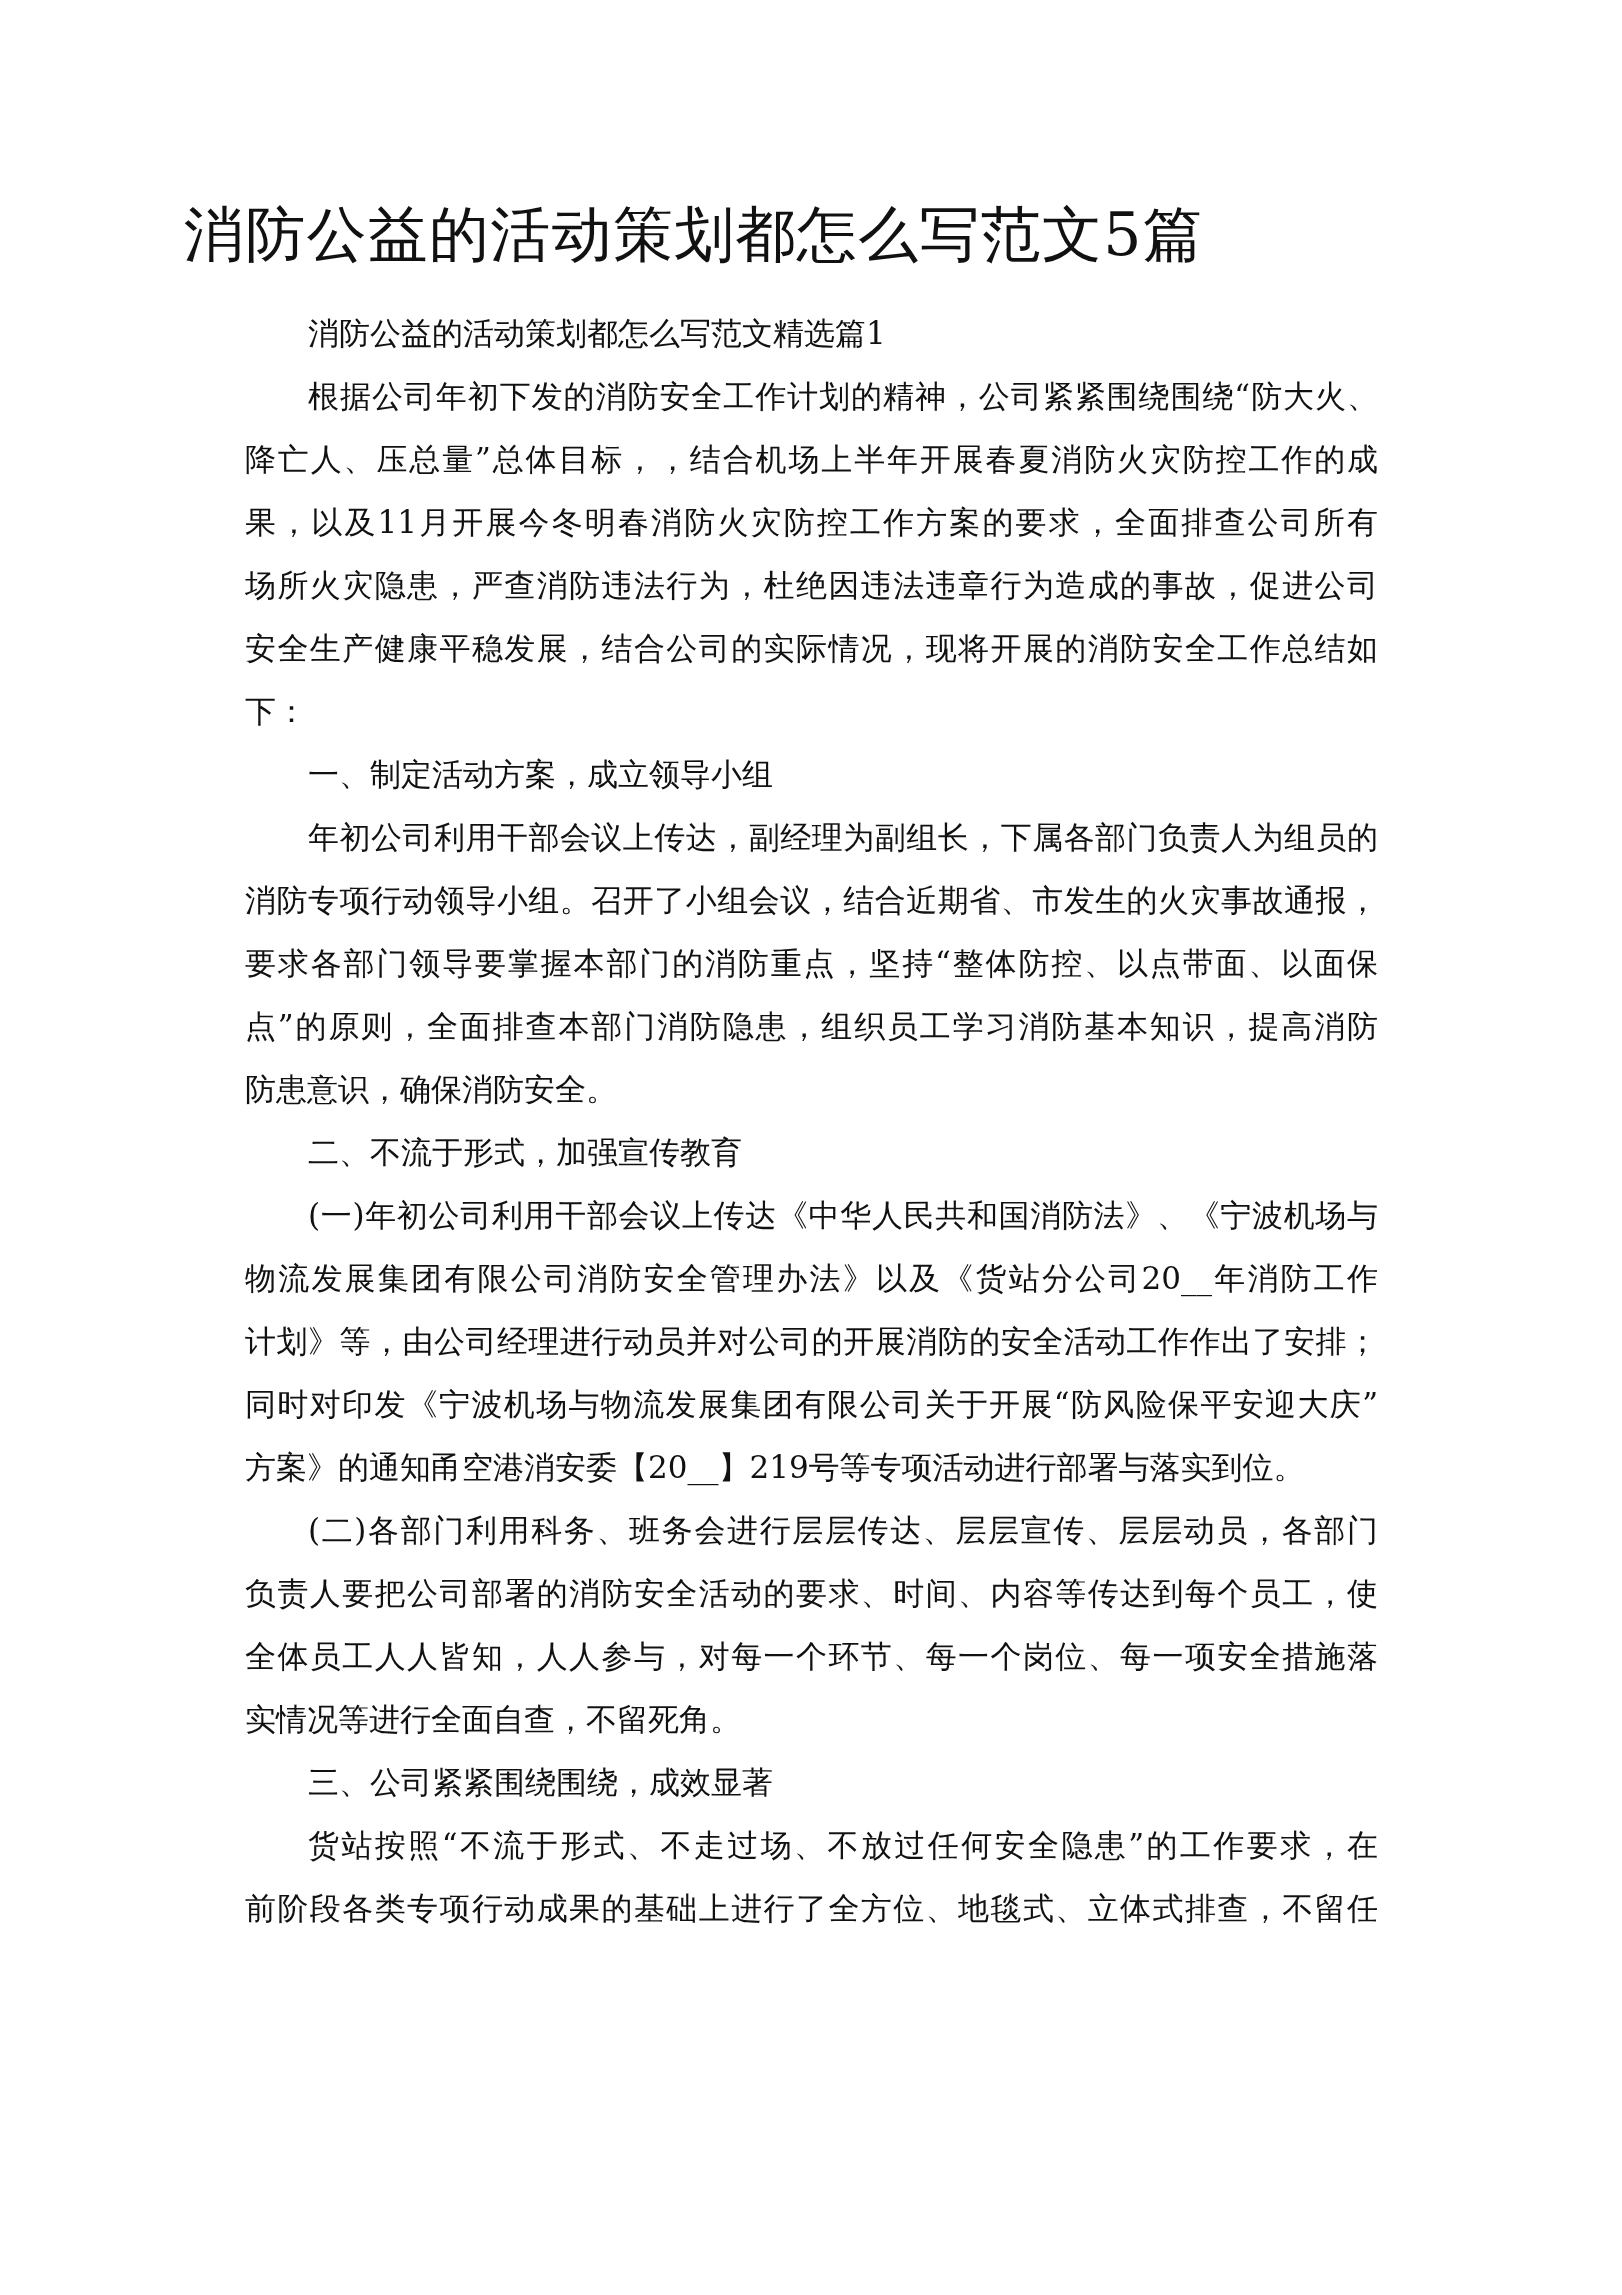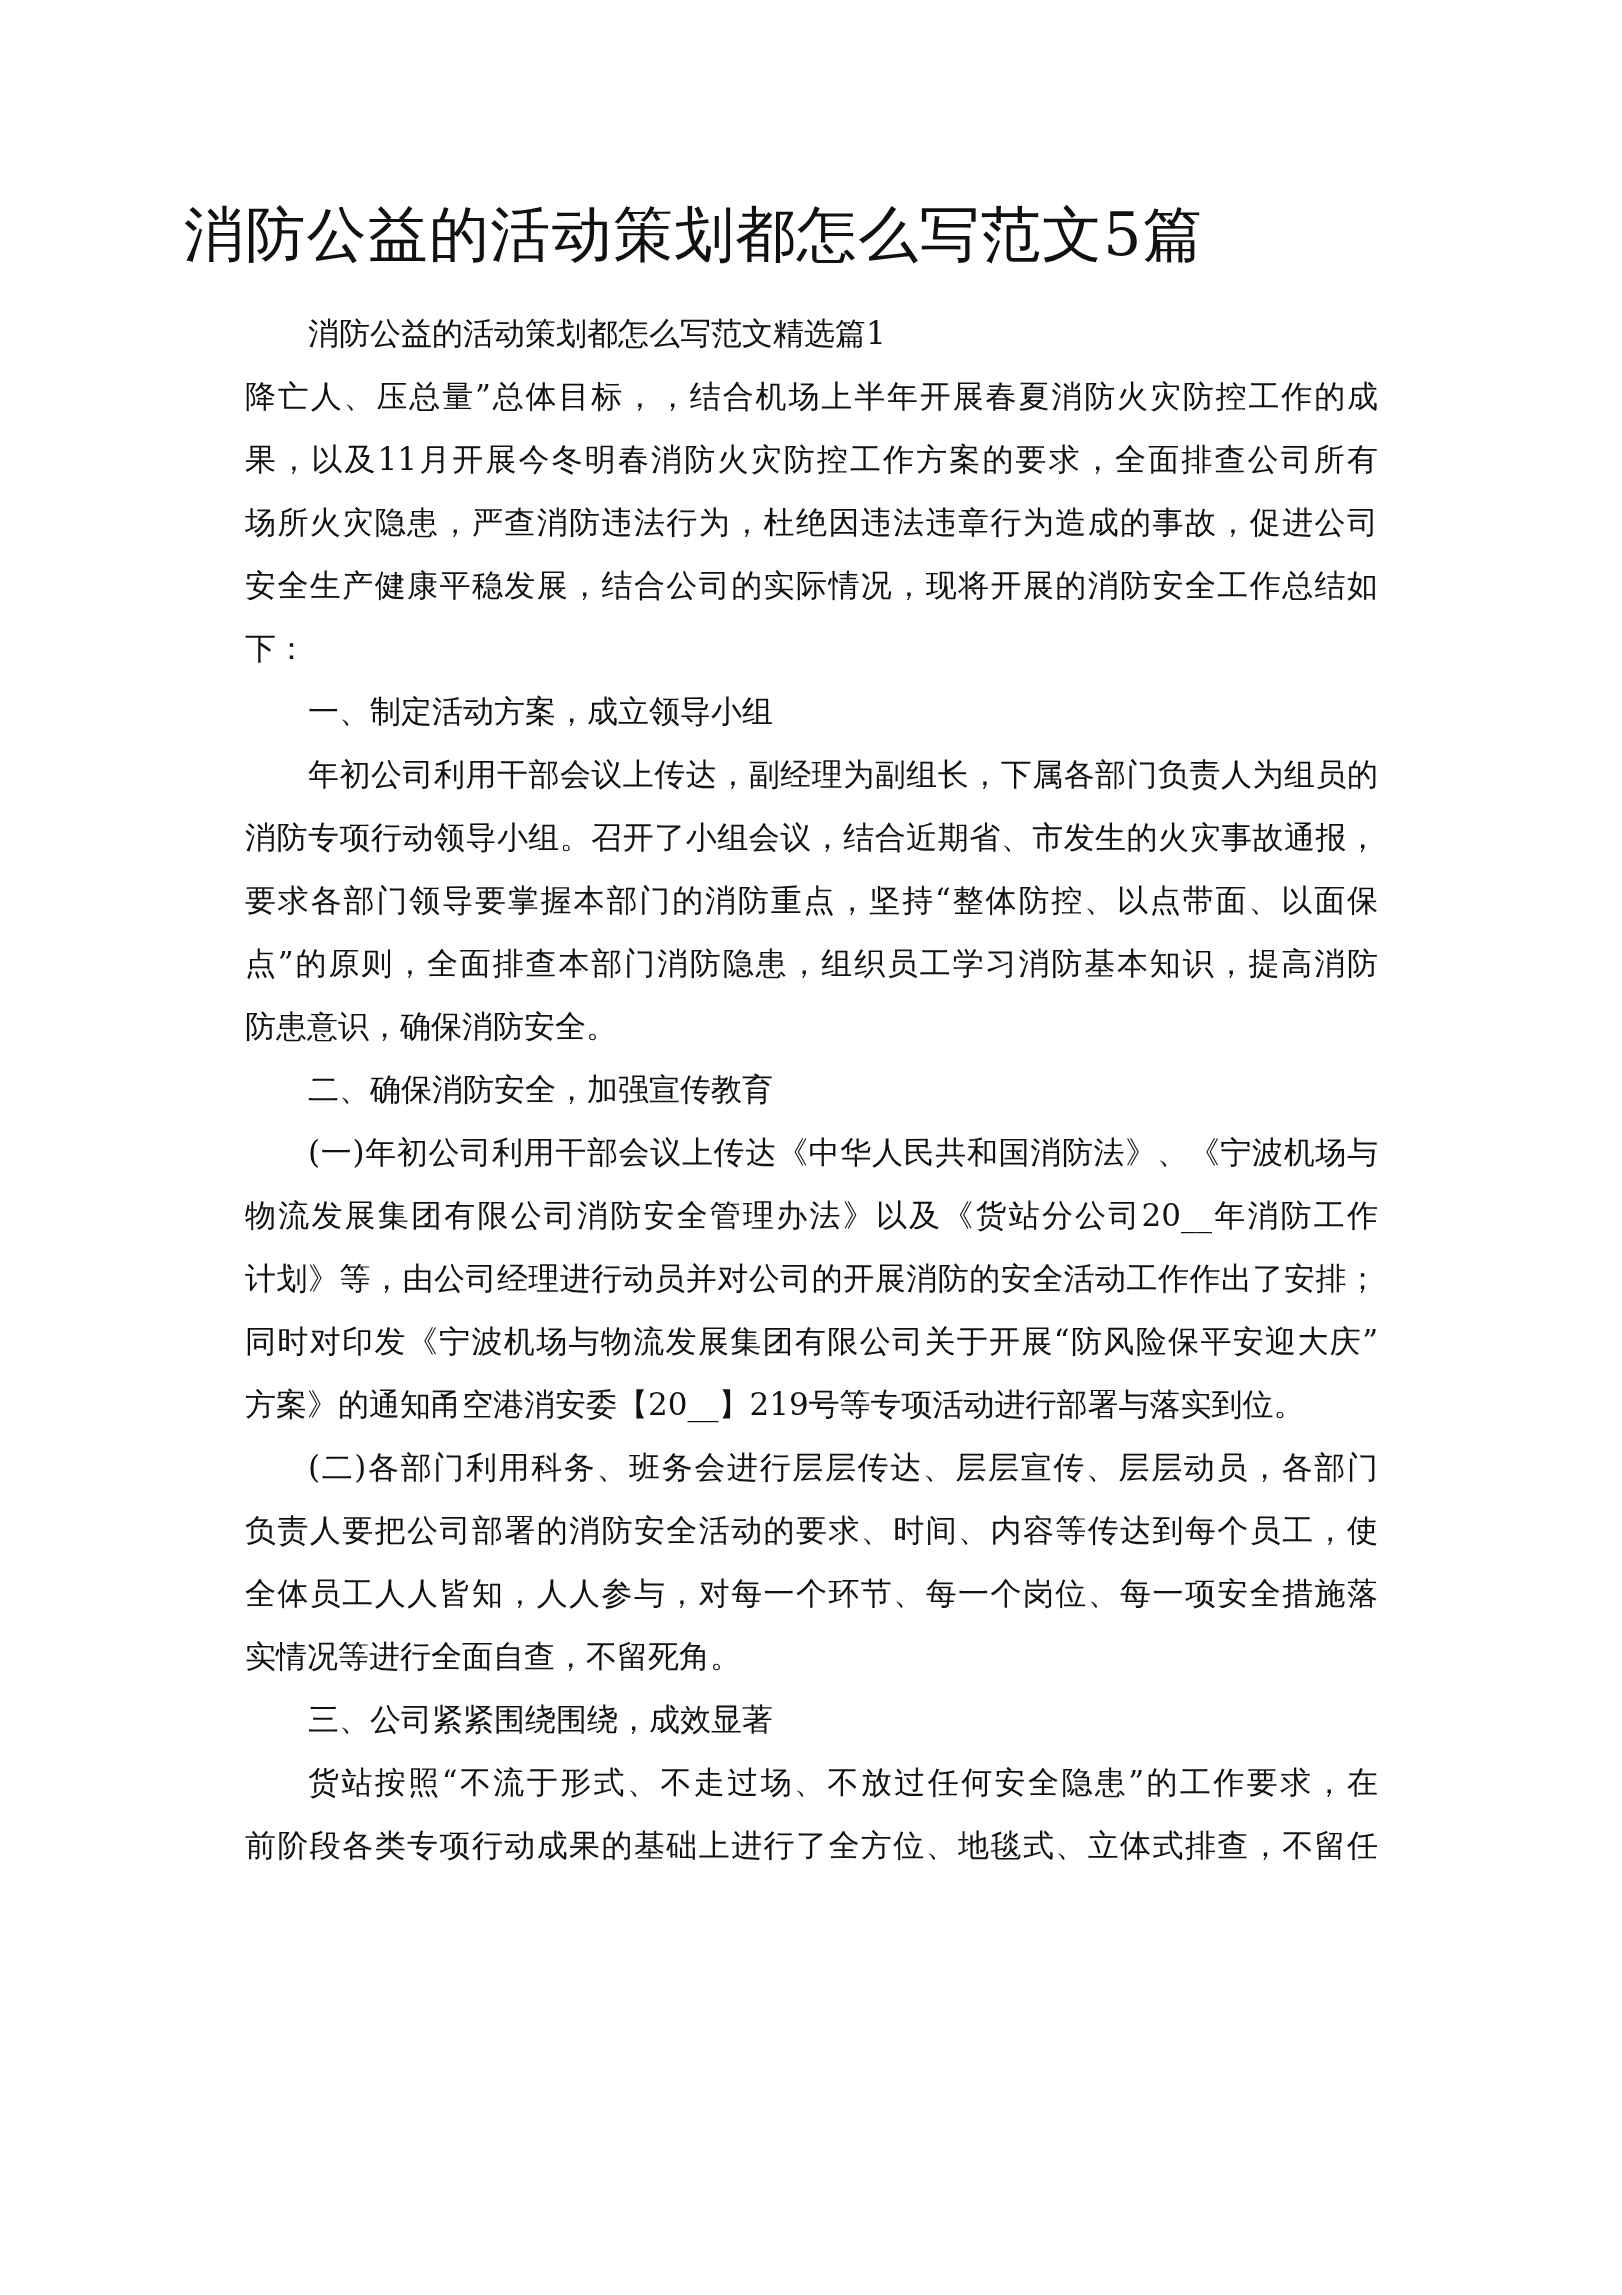--- a/index.html
+++ b/index.html
@@ -58,38 +58,39 @@
 </head>
 <body>
 
 <div class="page">
   <h1 class="title">消防公益的活动策划都怎么写范文5篇</h1>
 
   <div class="content">
     <span class="line indent last">消防公益的活动策划都怎么写范文精选篇1</span>
 
     <div>
+      <span class="line indent">根据公司年初下发的消防安全工作计划的精神，公司紧紧围绕围绕“防大火、</span>
       <span class="line">降亡人、压总量”总体目标，，结合机场上半年开展春夏消防火灾防控工作的成</span>
       <span class="line">果，以及11月开展今冬明春消防火灾防控工作方案的要求，全面排查公司所有</span>
       <span class="line">场所火灾隐患，严查消防违法行为，杜绝因违法违章行为造成的事故，促进公司</span>
       <span class="line">安全生产健康平稳发展，结合公司的实际情况，现将开展的消防安全工作总结如</span>
       <span class="line last">下：</span>
     </div>
 
     <span class="line indent last">一、制定活动方案，成立领导小组</span>
 
     <div>
       <span class="line indent">年初公司利用干部会议上传达，副经理为副组长，下属各部门负责人为组员的</span>
       <span class="line">消防专项行动领导小组。召开了小组会议，结合近期省、市发生的火灾事故通报，</span>
       <span class="line">要求各部门领导要掌握本部门的消防重点，坚持“整体防控、以点带面、以面保</span>
       <span class="line">点”的原则，全面排查本部门消防隐患，组织员工学习消防基本知识，提高消防</span>
       <span class="line last">防患意识，确保消防安全。</span>
     </div>
 
-    <span class="line indent last">二、确保消防安全，加强宣传教育</span>
+    <span class="line indent last">二、不流于形式，加强宣传教育</span>
 
     <div>
       <span class="line indent">(一)年初公司利用干部会议上传达《中华人民共和国消防法》、《宁波机场与</span>
       <span class="line">物流发展集团有限公司消防安全管理办法》以及《货站分公司20__年消防工作</span>
       <span class="line">计划》等，由公司经理进行动员并对公司的开展消防的安全活动工作作出了安排；</span>
       <span class="line">同时对印发《宁波机场与物流发展集团有限公司关于开展“防风险保平安迎大庆”</span>
       <span class="line last">方案》的通知甬空港消安委【20__】219号等专项活动进行部署与落实到位。</span>
     </div>
 
     <div>

